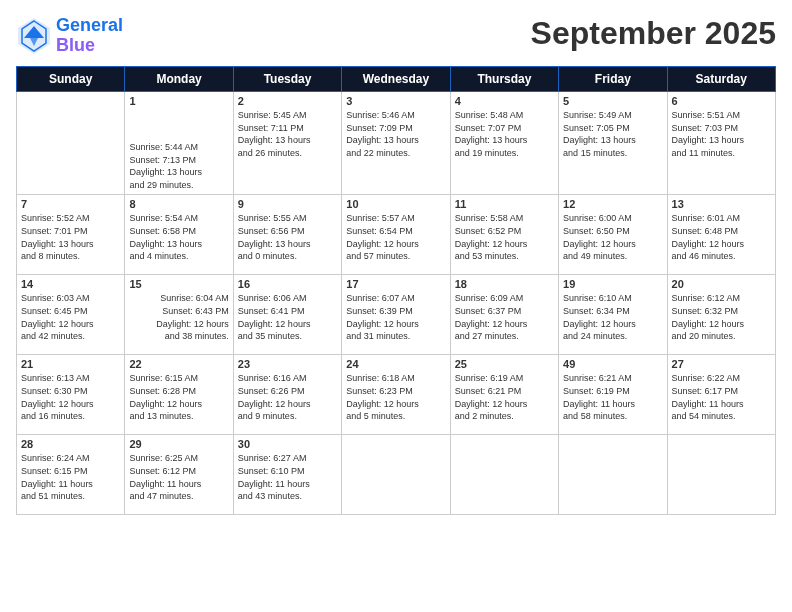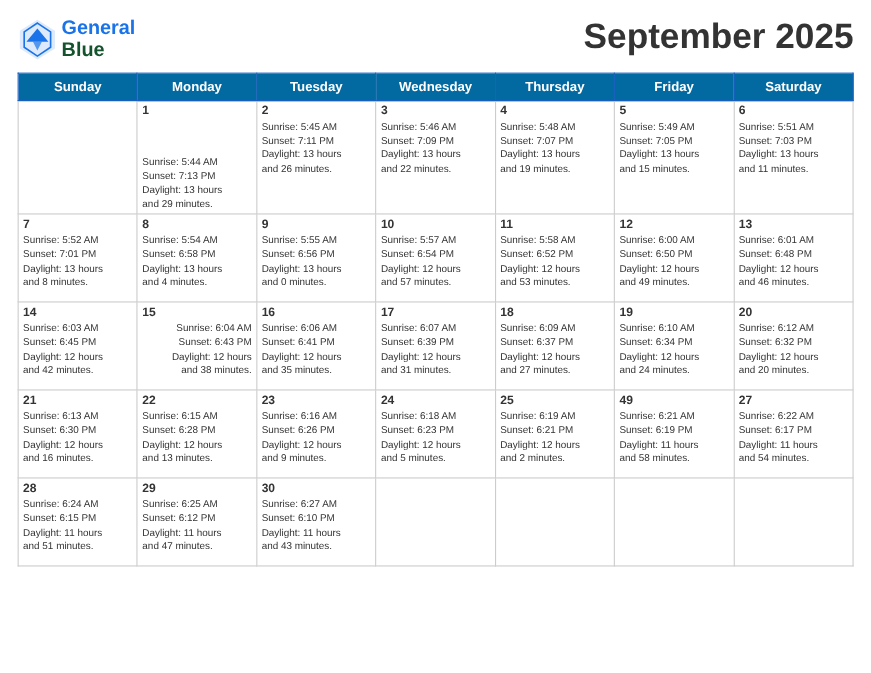--- a/index.html
+++ b/index.html
@@ -51,21 +51,21 @@
       color: #555;
     }
     .calendar {
       flex: 1;
       border: 1px solid #ccc;
       border-collapse: collapse;
       width: 100%;
       table-layout: fixed;
     }
     .calendar th {
-      background-color: #0369a1;
+      background-color: #0f172a;
       color: #fff;
       font-size: 12px;
       font-weight: bold;
       padding: 5px 4px;
       text-align: center;
       border: 1px solid #1a60c0;
     }
     .calendar td {
       border: 1px solid #ccc;
       vertical-align: top;
@@ -96,21 +96,21 @@
   <div class="header">
     <div class="logo">
       <svg width="36" height="40" viewBox="0 0 36 40">
         <polygon points="18,2 34,12 34,28 18,38 2,28 2,12" fill="#1a73e8" opacity="0.15"></polygon>
         <polygon points="18,5 30,13 30,27 18,35 6,27 6,13" fill="none" stroke="#1a73e8" stroke-width="1.5"></polygon>
         <path d="M18 10 L28 22 L8 22 Z" fill="#1a73e8"></path>
         <path d="M14 22 L18 30 L22 22" fill="#1a73e8" opacity="0.7"></path>
       </svg>
       <div>
         <div class="logo-text">
-          <span>General</span><br><span style="color:#14532d">Blue</span>
+          <span>General</span><br><span style="color:#8b5cf6">Blue</span>
         </div>
       </div>
     </div>
     <div class="header-right">
       <div class="month-title">September 2025</div>
     </div>
   </div>
 
   <table class="calendar">
     <thead>

